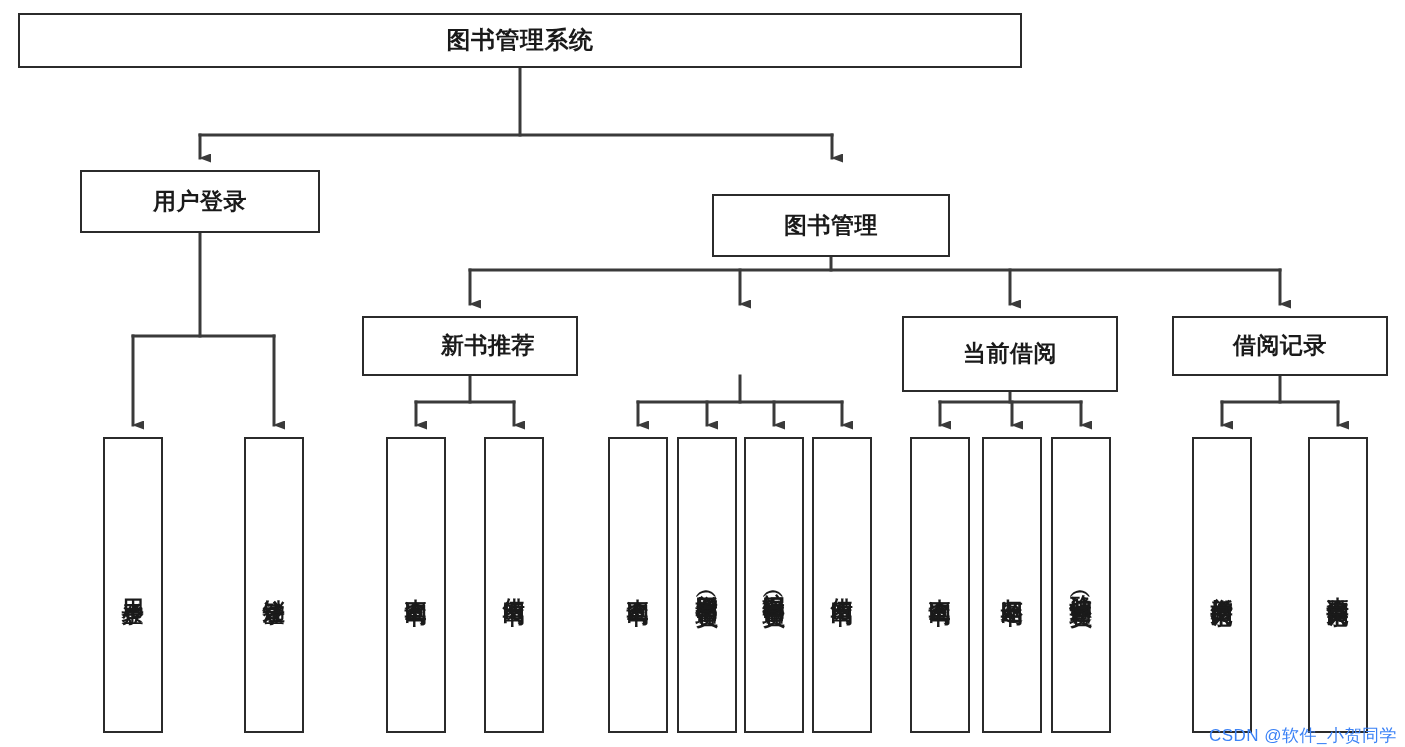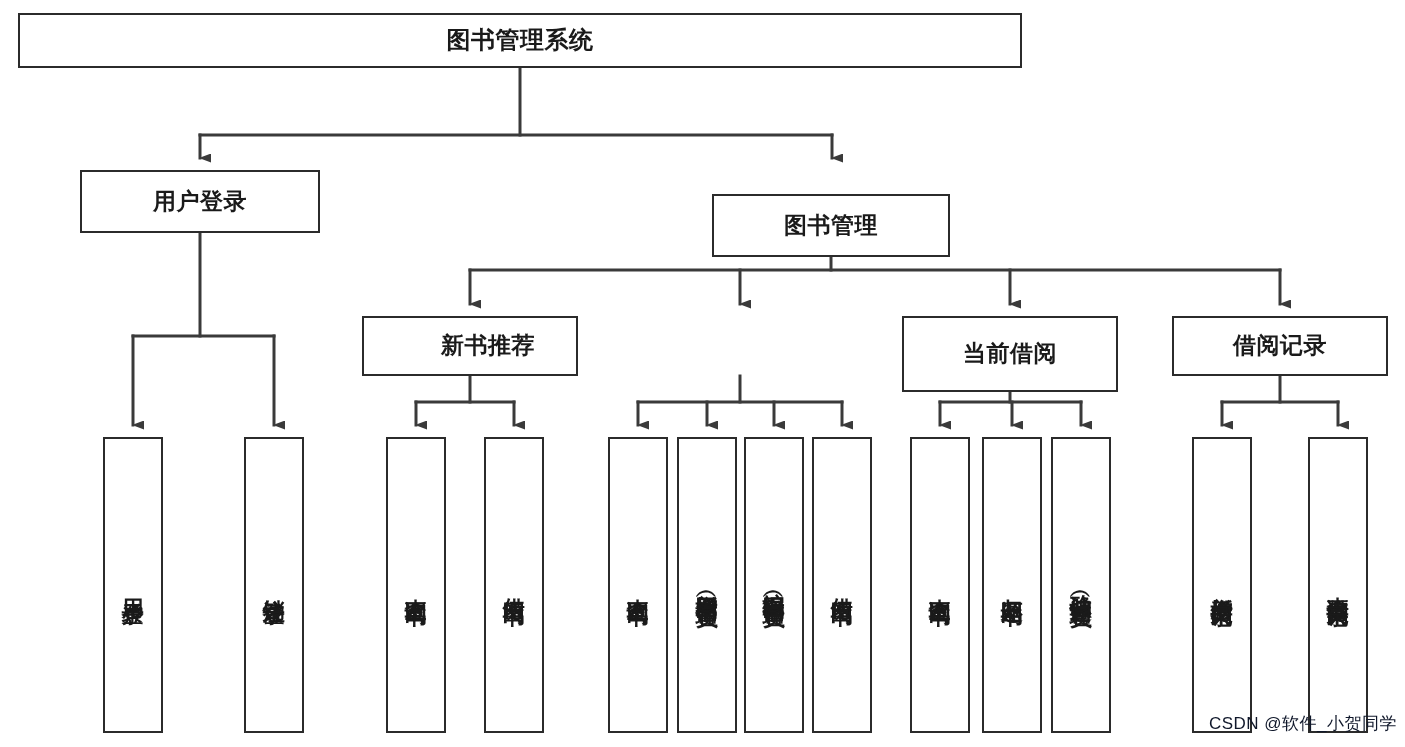--- a/index.html
+++ b/index.html
@@ -61,23 +61,23 @@
     writing-mode: vertical-rl;
     text-orientation: upright;
     font-size: 22px;
     line-height: 1.06;
     letter-spacing: 2px;
     max-height: 270px;
   }
   #watermark {
     position: absolute;
     right: 8px;
-    bottom: 12px;
+    bottom: 0;
     font-size: 17px;
-    color: #0f172a;
+    color: #3b82f6;
     letter-spacing: 0.5px;
     white-space: nowrap;
     user-select: none;
   }
 </style>
 </head>
 <body>
 
 <div id="diagram">
 

